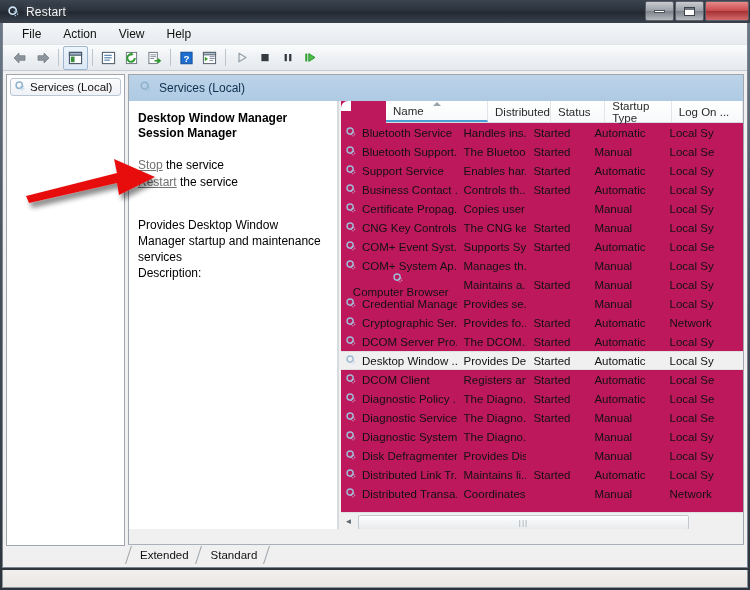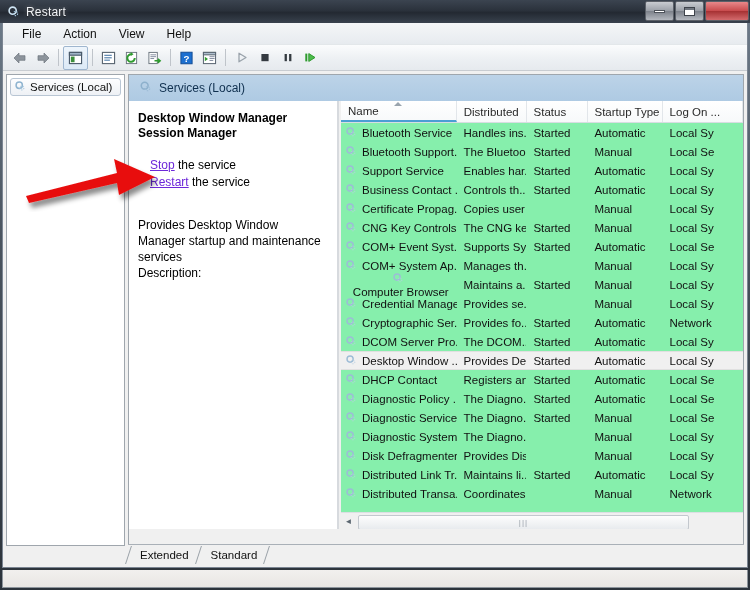--- a/index.html
+++ b/index.html
@@ -95,27 +95,27 @@
   .split{position:absolute;left:0;top:26px;right:0;bottom:16px;}
 
   
   .details{
     position:absolute;left:0;top:0;width:210px;bottom:0;
     background:#fff;border-right:2px solid #d7dade;box-sizing:border-box;
     padding:10px 9px 0 9px;overflow:hidden;
   }
   .dtitle{font-size:12px;font-weight:bold;color:#000;line-height:15px;}
   .dlinks{margin-top:16px;font-size:12px;color:#000;line-height:17px;}
-  .dlink{color:#6d28d9;text-decoration:underline;cursor:pointer;margin-left:12px;}
+  .dlink{color:#737373;text-decoration:underline;cursor:pointer;}
   .ddesc{margin-top:26px;font-size:12px;color:#000;line-height:16px;}
 
   
   .listwrap{
     position:absolute;left:212px;top:0;right:0;bottom:0;
-    background:#86efac;overflow:hidden;
+    background:#be185d;overflow:hidden;padding-left:45px;
   }
   .listwrap::before{
     content:"";position:absolute;left:0;top:0;width:10px;height:10px;
     background:#fff;border-top-left-radius:7px;
   }
   .lhead{
     display:flex;height:21px;position:relative;
     background:linear-gradient(180deg,#ffffff 0%,#f7f9fa 100%);
     border-bottom:1px solid #d8dde2;
   }
@@ -519,21 +519,21 @@
                   <div class="cell" style="width: 68px;">Started</div>
                   <div class="cell" style="width: 84px;">Automatic</div>
                   <div class="cell" style="width: 90px;">Local Sy</div>
                 </div>
                 <div class="row">
                   <div class="cell name" style="width: 130px;">
                     <span class="gear"><svg width="12" height="12" viewBox="0 0 16 16">
                         <circle cx="6.8" cy="6.8" r="4.1" fill="none" stroke="#9dbcd6" stroke-width="1.9"></circle>
                         <circle cx="10.6" cy="10.6" r="2.5" fill="none" stroke="#b8cfe2" stroke-width="1.3" stroke-dasharray="1.5 1.3"></circle>
                       </svg></span>
-                    <span>DHCP Contact</span>
+                    <span>DCOM Client</span>
                   </div>
                   <div class="cell" style="width: 78px;">Registers an...</div>
                   <div class="cell" style="width: 68px;">Started</div>
                   <div class="cell" style="width: 84px;">Automatic</div>
                   <div class="cell" style="width: 90px;">Local Se</div>
                 </div>
                 <div class="row">
                   <div class="cell name" style="width: 130px;">
                     <span class="gear"><svg width="12" height="12" viewBox="0 0 16 16">
                         <circle cx="6.8" cy="6.8" r="4.1" fill="none" stroke="#9dbcd6" stroke-width="1.9"></circle>

